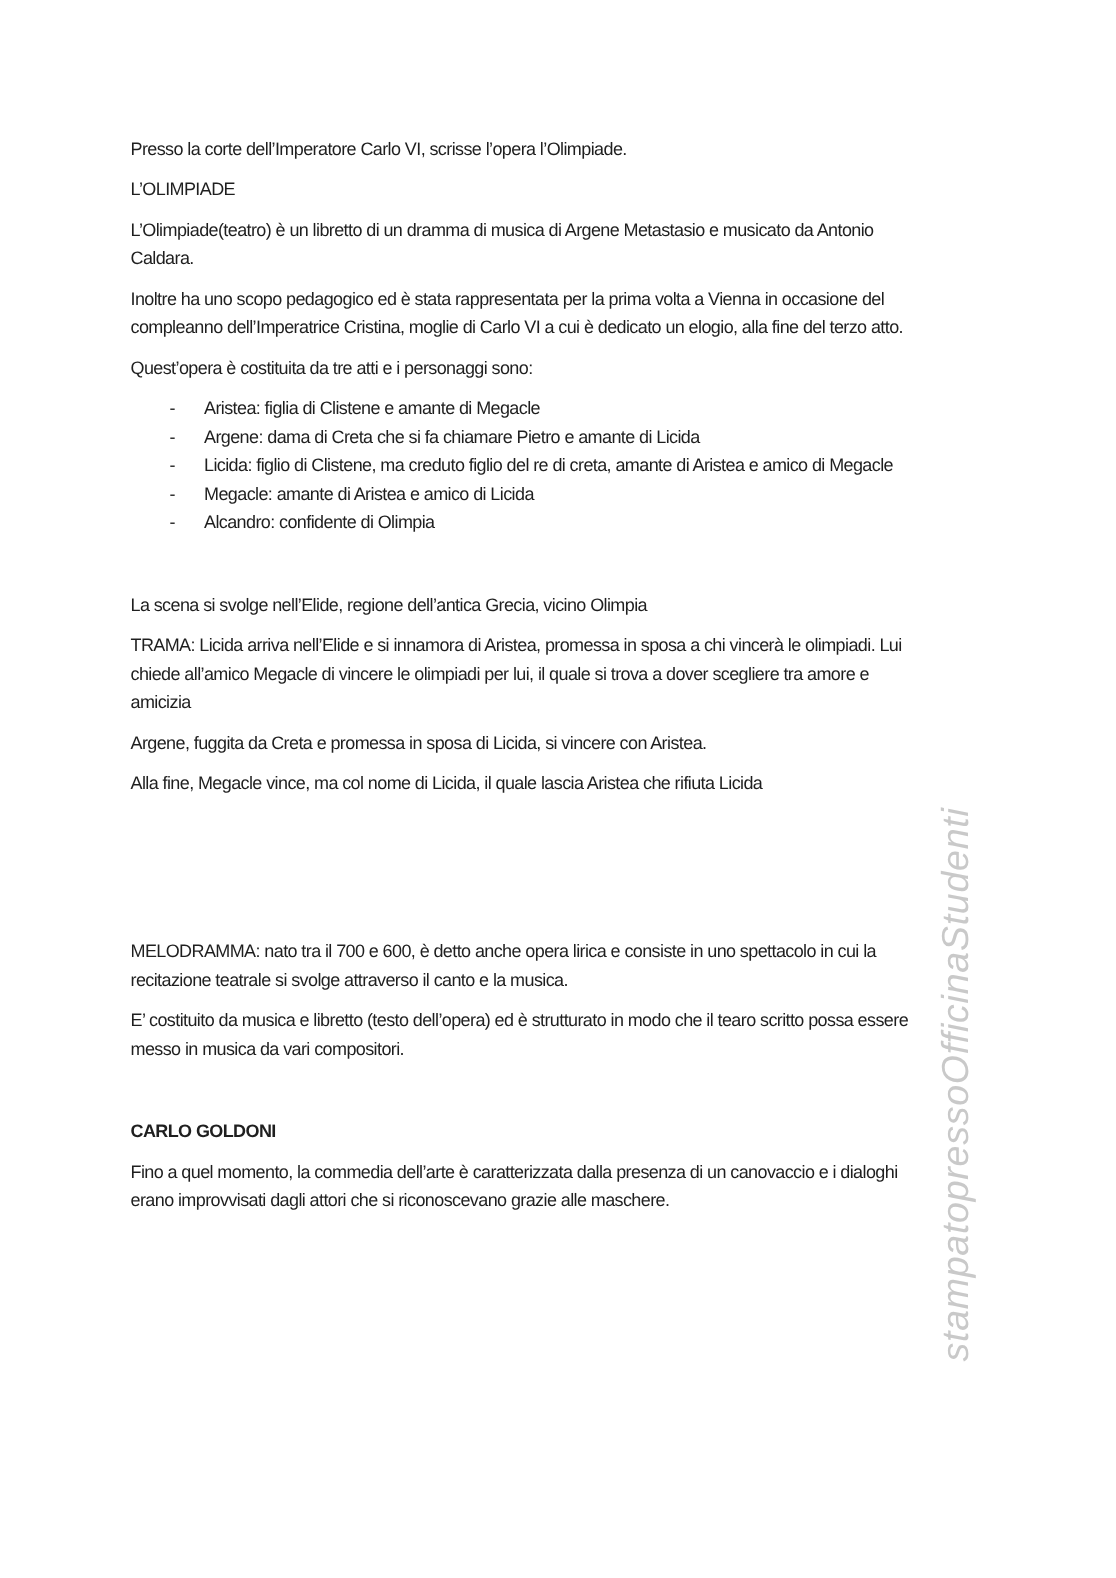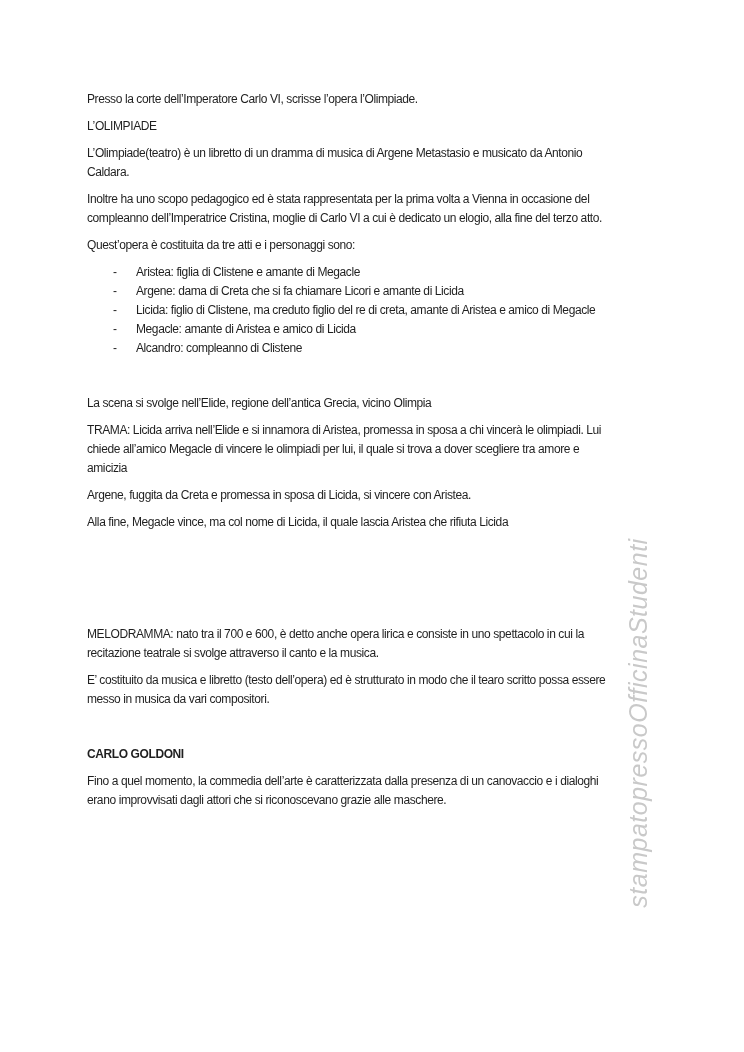--- a/index.html
+++ b/index.html
@@ -72,24 +72,24 @@
     <p class="block">L’Olimpiade(teatro) è un libretto di un dramma di musica di Argene Metastasio e musicato da Antonio
 Caldara.</p>
 
     <p class="block">Inoltre ha uno scopo pedagogico ed è stata rappresentata per la prima volta a Vienna in occasione del
 compleanno dell’Imperatrice Cristina, moglie di Carlo VI a cui è dedicato un elogio, alla fine del terzo atto.</p>
 
     <p class="block">Quest’opera è costituita da tre atti e i personaggi sono:</p>
 
     <ul class="cast">
       <li><span class="marker">-</span><span>Aristea: figlia di Clistene e amante di Megacle</span></li>
-      <li><span class="marker">-</span><span>Argene: dama di Creta che si fa chiamare Licori e amante di Licida</span></li>
+      <li><span class="marker">-</span><span>Argene: dama di Creta che si fa chiamare Pietro e amante di Licida</span></li>
       <li><span class="marker">-</span><span>Licida: figlio di Clistene, ma creduto figlio del re di creta, amante di Aristea e amico di Megacle</span></li>
       <li><span class="marker">-</span><span>Megacle: amante di Aristea e amico di Licida</span></li>
-      <li><span class="marker">-</span><span>Alcandro: compleanno di Clistene</span></li>
+      <li><span class="marker">-</span><span>Alcandro: confidente di Olimpia</span></li>
     </ul>
 
     <div class="sp-a"></div>
 
     <p class="block">La scena si svolge nell’Elide, regione dell’antica Grecia, vicino Olimpia</p>
 
     <p class="block">TRAMA: Licida arriva nell’Elide e si innamora di Aristea, promessa in sposa a chi vincerà le olimpiadi. Lui
 chiede all’amico Megacle di vincere le olimpiadi per lui, il quale si trova a dover scegliere tra amore e
 amicizia</p>
 

